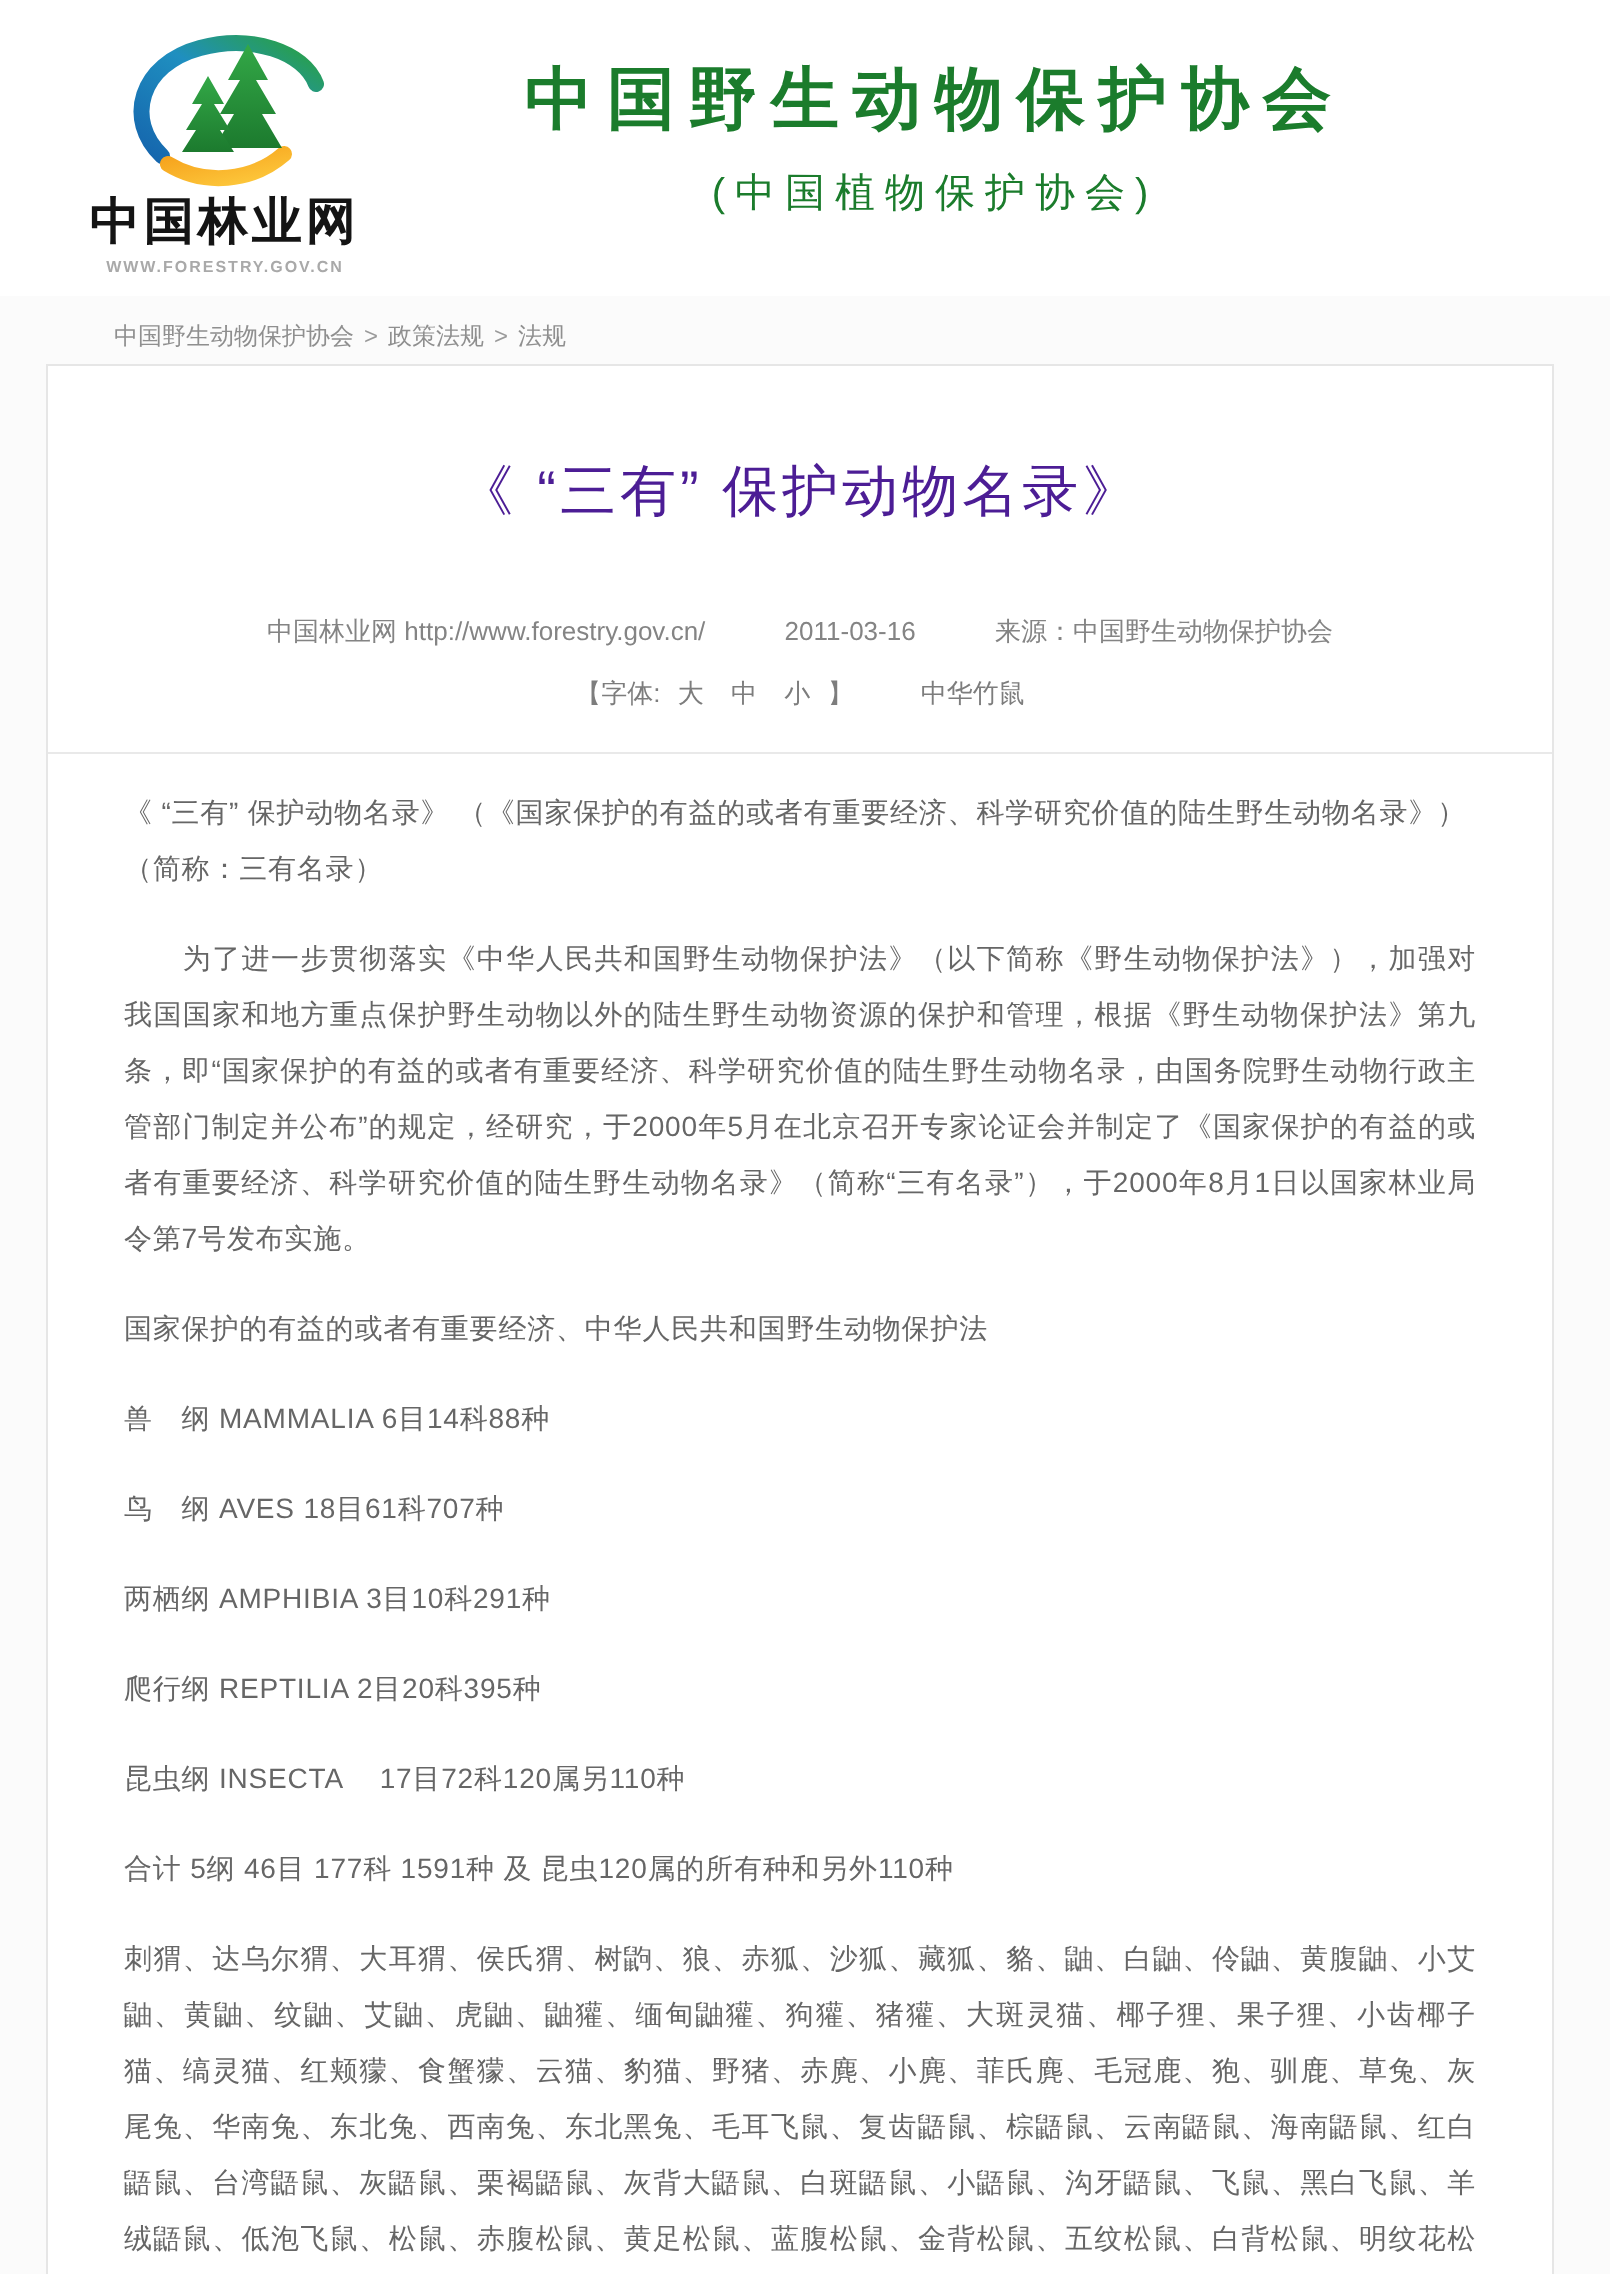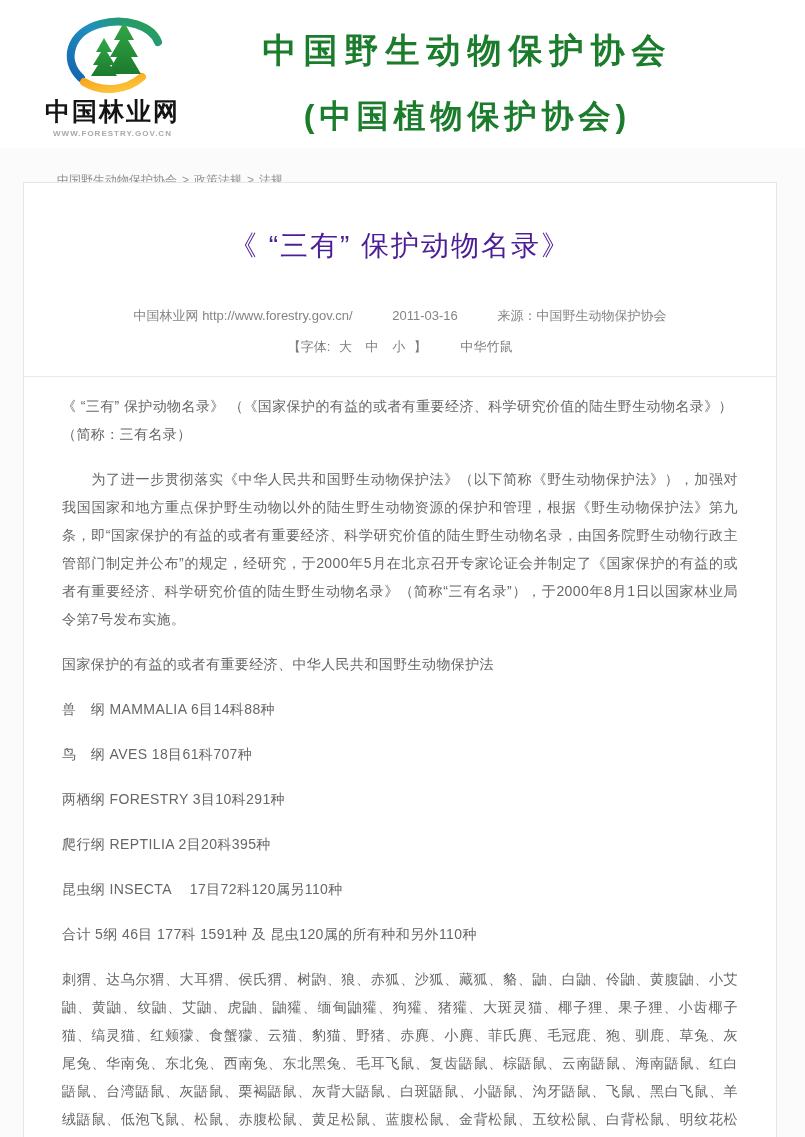--- a/index.html
+++ b/index.html
@@ -11,23 +11,23 @@
     position: relative;
   }
   
   .header { position: absolute; top: 0; left: 0; width: 805px; height: 148px; background: #ffffff; }
   .logo { position: absolute; left: 30px; top: 14px; width: 165px; text-align: center; cursor: pointer; }
   .logo-mark { display: block; margin: 0 auto; }
   .logo-name { font-size: 25px; font-weight: bold; color: #141414; letter-spacing: 2px; line-height: 1.1; }
   .logo-url { font-size: 8px; color: #a9a9a9; letter-spacing: 1px; margin-top: 3px; font-weight: bold; }
   .site-titles { position: absolute; left: 185px; right: 55px; top: 30px; text-align: center; }
   .site-title { font-size: 34px; font-weight: bold; color: #1b7c2c; letter-spacing: 7px; line-height: 1.2; }
-  .site-subtitle { font-size: 32px; font-weight: bold; color: #1b7c2c; letter-spacing: 5px; margin-top: 24px; }
+  .site-subtitle { font-size: 20px; font-weight: normal; color: #1b7c2c; letter-spacing: 5px; margin-top: 12px; }
   
-  .breadcrumb { position: absolute; top: 172px; left: 57px; font-size: 12px; color: #8f8f8f; text-align: center; }
+  .breadcrumb { position: absolute; top: 160px; left: 57px; font-size: 12px; color: #8f8f8f; text-align: center; }
   .breadcrumb a { color: #8f8f8f; text-decoration: none; cursor: pointer; }
   .crumb-sep { margin: 0 5px; color: #9a9a9a; }
   
   .card {
     position: absolute; top: 182px; left: 23px; width: 754px; height: 1100px;
     background: #ffffff; border: 1px solid #e6e6e6;
   }
   .article-title {
     margin-top: 44px; text-align: center;
     font-size: 28px; font-weight: normal; color: #4c1d95; letter-spacing: 2px;
@@ -103,19 +103,19 @@
 
   <div class="divider"></div>
 
   <div class="article-body">
     <p>《 “三有” 保护动物名录》 （《国家保护的有益的或者有重要经济、科学研究价值的陆生野生动物名录》）
 （简称：三有名录）</p>
     <p>　　为了进一步贯彻落实《中华人民共和国野生动物保护法》（以下简称《野生动物保护法》），加强对我国国家和地方重点保护野生动物以外的陆生野生动物资源的保护和管理，根据《野生动物保护法》第九条，即“国家保护的有益的或者有重要经济、科学研究价值的陆生野生动物名录，由国务院野生动物行政主管部门制定并公布”的规定，经研究，于2000年5月在北京召开专家论证会并制定了《国家保护的有益的或者有重要经济、科学研究价值的陆生野生动物名录》（简称“三有名录”），于2000年8月1日以国家林业局令第7号发布实施。</p>
     <p>国家保护的有益的或者有重要经济、中华人民共和国野生动物保护法</p>
     <p>兽　纲 MAMMALIA 6目14科88种</p>
     <p>鸟　纲 AVES 18目61科707种</p>
-    <p>两栖纲 FORESTRY 3目10科291种</p>
+    <p>两栖纲 AMPHIBIA 3目10科291种</p>
     <p>爬行纲 REPTILIA 2目20科395种</p>
     <p>昆虫纲 INSECTA　 17目72科120属另110种</p>
     <p>合计 5纲 46目 177科 1591种 及 昆虫120属的所有种和另外110种</p>
     <p>刺猬、达乌尔猬、大耳猬、侯氏猬、树鼩、狼、赤狐、沙狐、藏狐、貉、鼬、白鼬、伶鼬、黄腹鼬、小艾鼬、黄鼬、纹鼬、艾鼬、虎鼬、鼬獾、缅甸鼬獾、狗獾、猪獾、大斑灵猫、椰子狸、果子狸、小齿椰子猫、缟灵猫、红颊獴、食蟹獴、云猫、豹猫、野猪、赤麂、小麂、菲氏麂、毛冠鹿、狍、驯鹿、草兔、灰尾兔、华南兔、东北兔、西南兔、东北黑兔、毛耳飞鼠、复齿鼯鼠、棕鼯鼠、云南鼯鼠、海南鼯鼠、红白鼯鼠、台湾鼯鼠、灰鼯鼠、栗褐鼯鼠、灰背大鼯鼠、白斑鼯鼠、小鼯鼠、沟牙鼯鼠、飞鼠、黑白飞鼠、羊绒鼯鼠、低泡飞鼠、松鼠、赤腹松鼠、黄足松鼠、蓝腹松鼠、金背松鼠、五纹松鼠、白背松鼠、明纹花松鼠、隐纹花松鼠、橙腹长吻松鼠、泊氏长吻松鼠、红颊长吻松鼠、红腿长吻松鼠、橙喉长吻松鼠、条纹松鼠、岩松鼠、侧纹岩松鼠、花鼠、扫尾豪猪、豪猪、云南豪猪、花白竹鼠、大竹鼠、中华竹鼠、小竹鼠、社鼠</p>
   </div>
 </div>
 
 </body></html>

